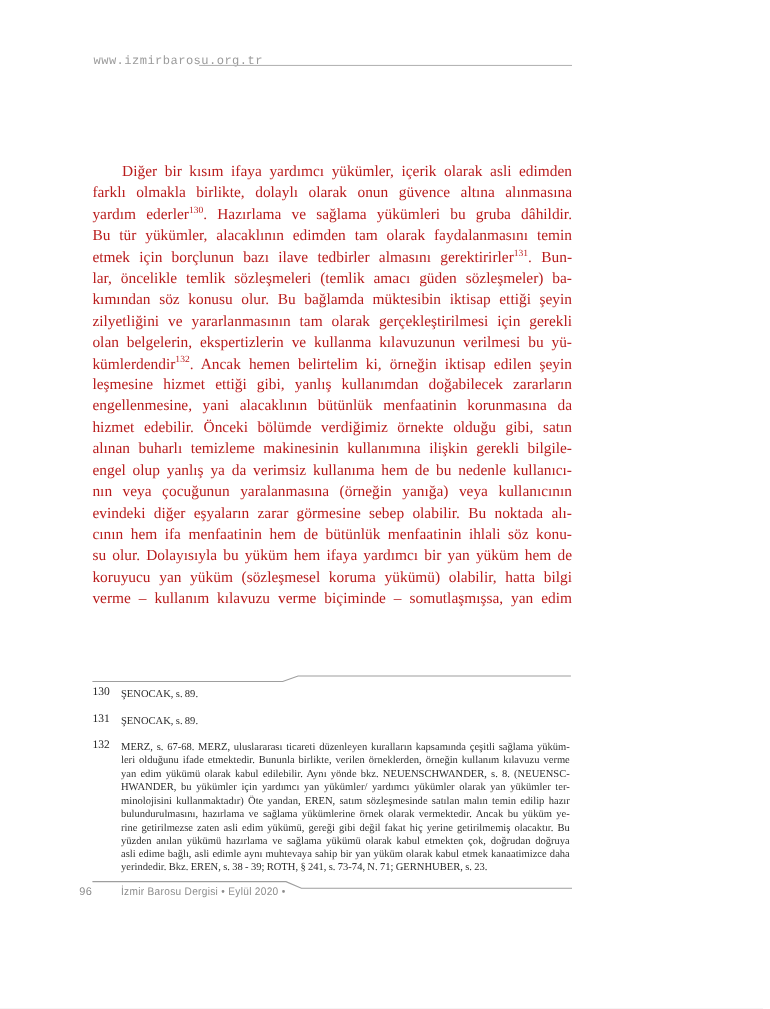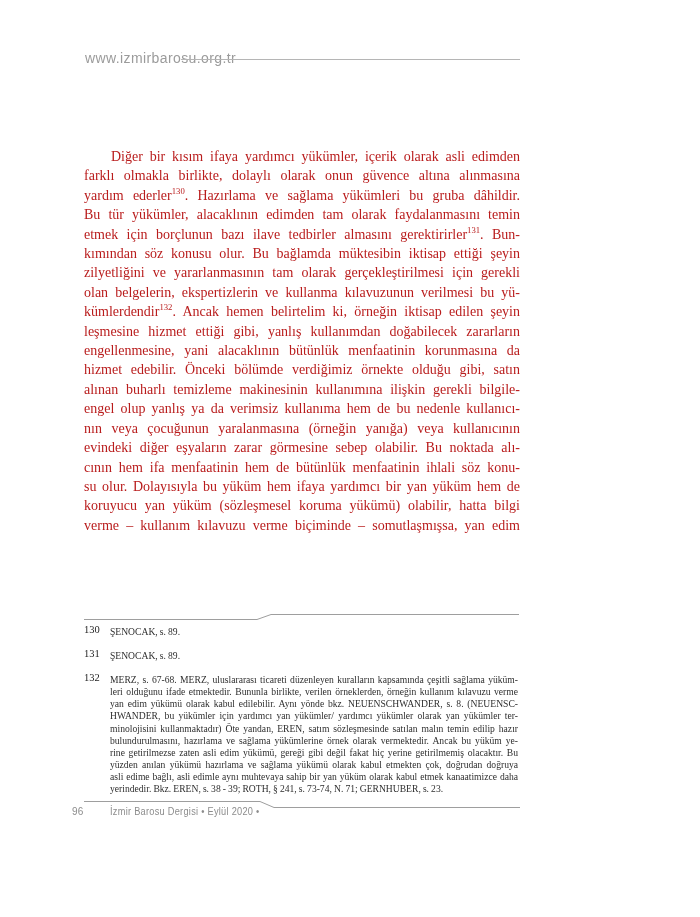--- a/index.html
+++ b/index.html
@@ -4,22 +4,22 @@
 <style>
   html,body { margin:0; padding:0; background:#e8e8e8; }
   .page {
     position:relative; width:700px; height:917px; background:#ffffff;
     margin:0 auto; overflow:hidden;
     font-family:"Liberation Serif","DejaVu Serif",serif;
   }
   
   .header-url {
     position:absolute; left:85px; top:50px;
-    font-family:Liberation Sans, sans-serif;
-    font-size:14px; color:#9b9b9b; letter-spacing:0.4px; white-space:nowrap;
+    font-family:Liberation Mono, monospace;
+    font-size:11px; color:#9b9b9b; letter-spacing:0.4px; white-space:nowrap;
   }
   .header-rule {
     position:absolute; left:181px; top:59px; width:339px; height:1px;
     background:#b5b5b5;
   }
   
   .body-text {
     position:absolute; left:84px; top:119px; width:436px;
     font-size:14px; line-height:19.4px; color:#b91c1c;margin-top:28px;
   }
@@ -63,20 +63,21 @@
 
   <span class="header-url">www.izmirbarosu.org.tr</span>
   <div class="header-rule"></div>
 
   <div class="body-text">
       <div class="jline indent">Diğer bir kısım ifaya yardımcı yükümler, içerik olarak asli edimden</div>
       <div class="jline">farklı olmakla birlikte, dolaylı olarak onun güvence altına alınmasına</div>
       <div class="jline">yardım ederler<sup>130</sup>. Hazırlama ve sağlama yükümleri bu gruba dâhildir.</div>
       <div class="jline">Bu tür yükümler, alacaklının edimden tam olarak faydalanmasını temin</div>
       <div class="jline">etmek için borçlunun bazı ilave tedbirler almasını gerektirirler<sup>131</sup>. Bun-</div>
+      <div class="jline">lar, öncelikle temlik sözleşmeleri (temlik amacı güden sözleşmeler) ba-</div>
       <div class="jline">kımından söz konusu olur. Bu bağlamda müktesibin iktisap ettiği şeyin</div>
       <div class="jline">zilyetliğini ve yararlanmasının tam olarak gerçekleştirilmesi için gerekli</div>
       <div class="jline">olan belgelerin, ekspertizlerin ve kullanma kılavuzunun verilmesi bu yü-</div>
       <div class="jline">kümlerdendir<sup>132</sup>. Ancak hemen belirtelim ki, örneğin iktisap edilen şeyin</div>
       <div class="jline">leşmesine hizmet ettiği gibi, yanlış kullanımdan doğabilecek zararların</div>
       <div class="jline">engellenmesine, yani alacaklının bütünlük menfaatinin korunmasına da</div>
       <div class="jline">hizmet edebilir. Önceki bölümde verdiğimiz örnekte olduğu gibi, satın</div>
       <div class="jline">alınan buharlı temizleme makinesinin kullanımına ilişkin gerekli bilgile-</div>
       <div class="jline">engel olup yanlış ya da verimsiz kullanıma hem de bu nedenle kullanıcı-</div>
       <div class="jline">nın veya çocuğunun yaralanmasına (örneğin yanığa) veya kullanıcının</div>

